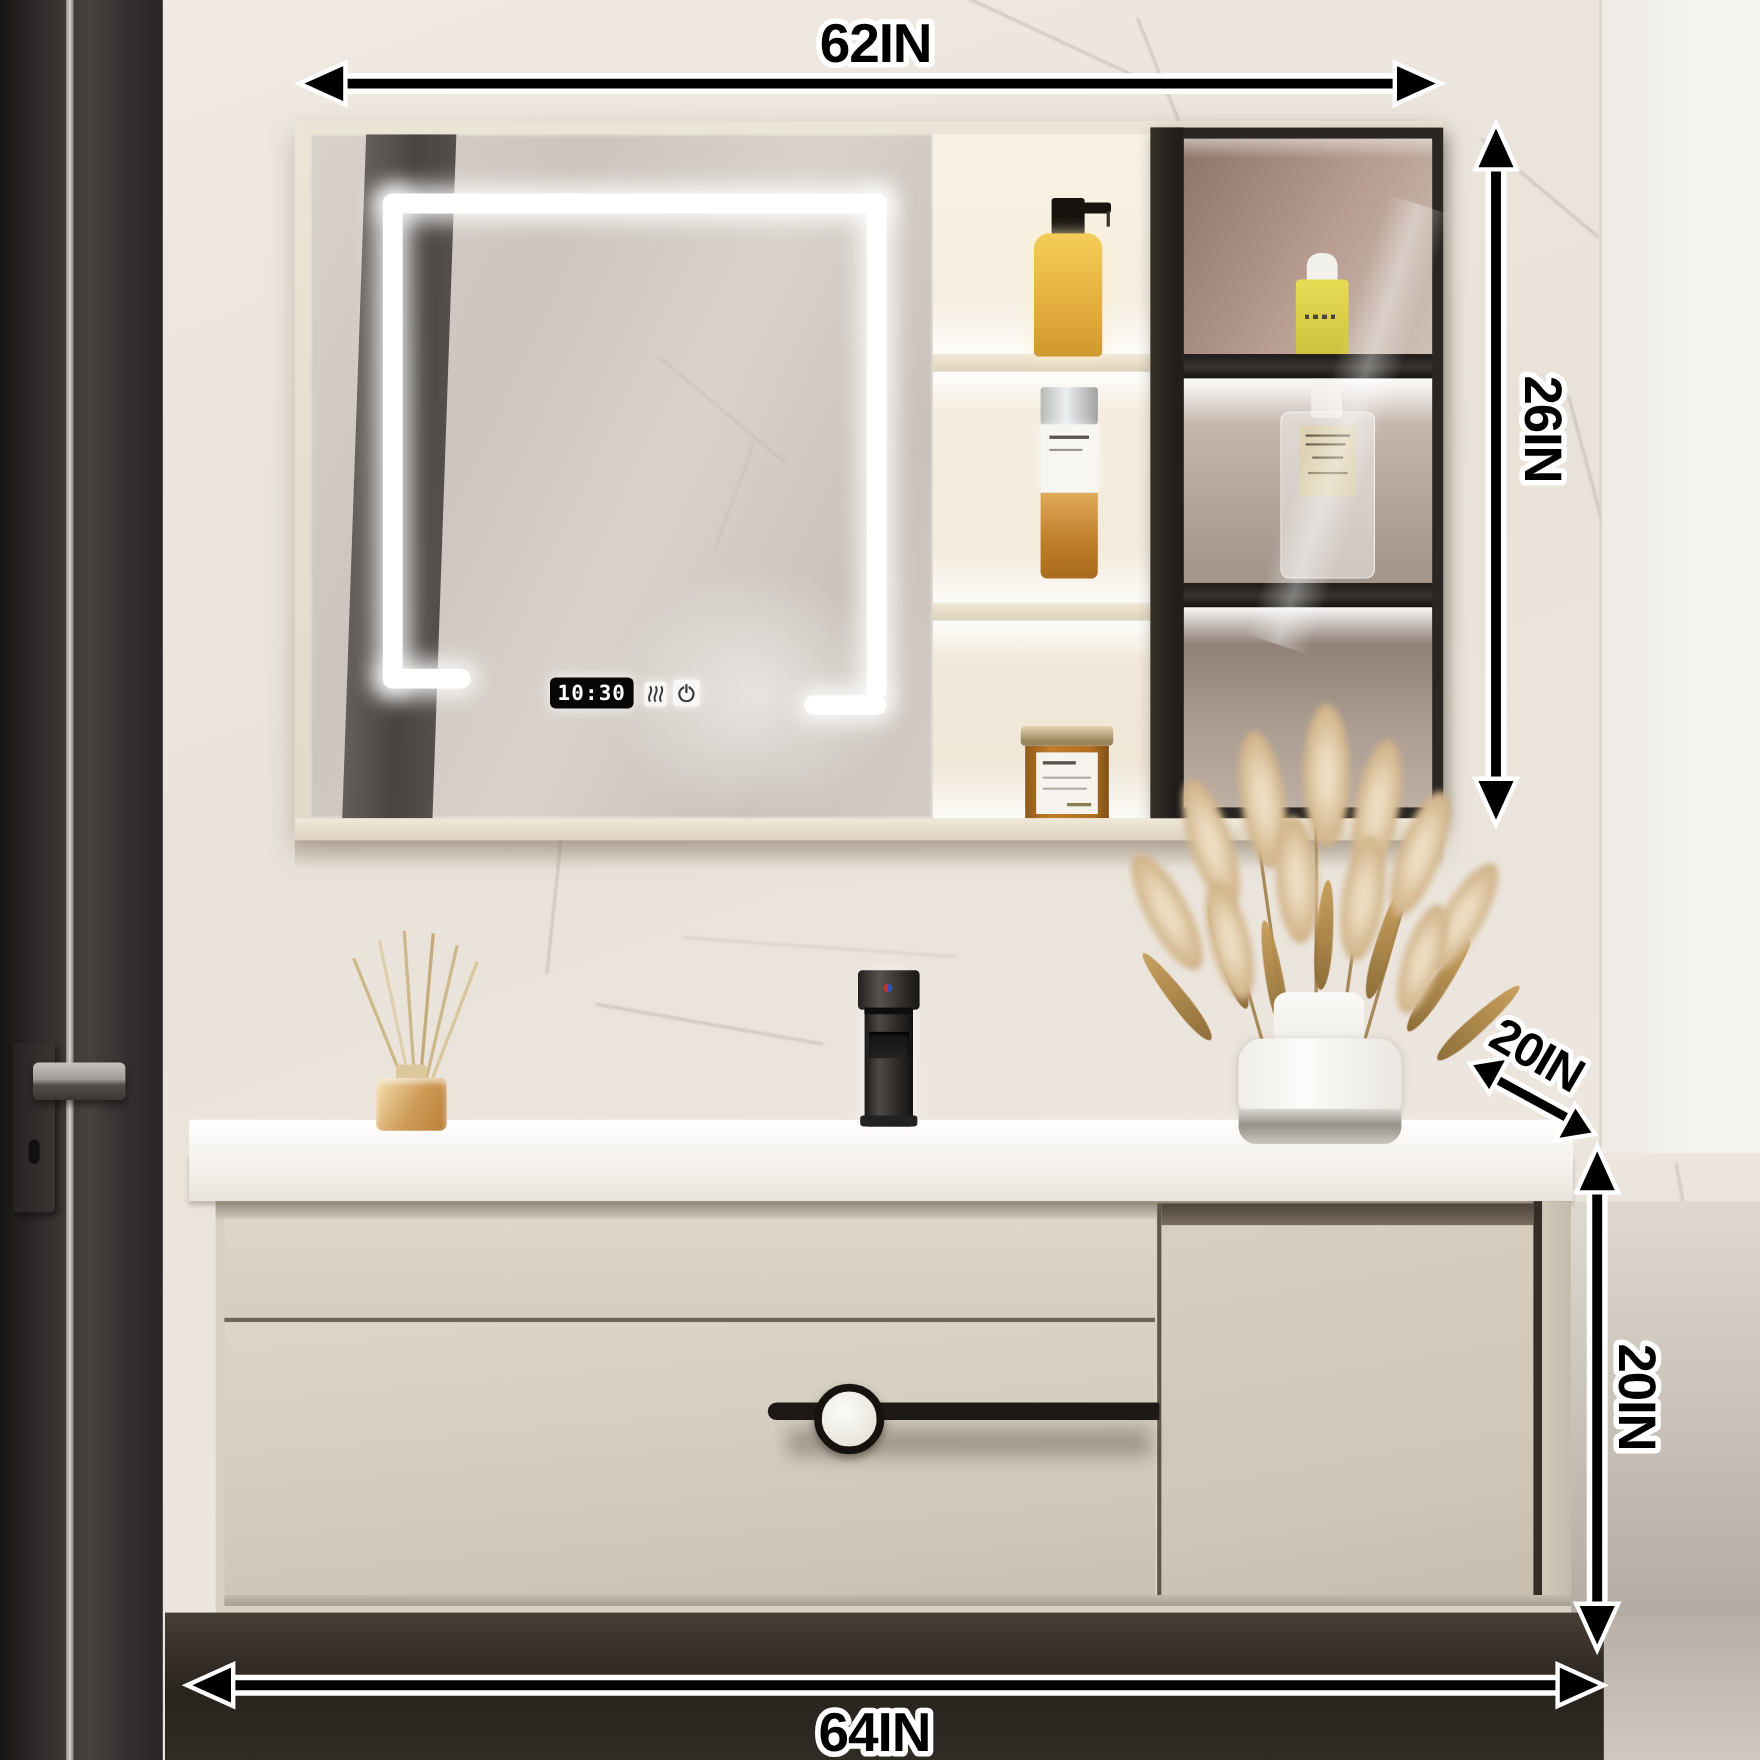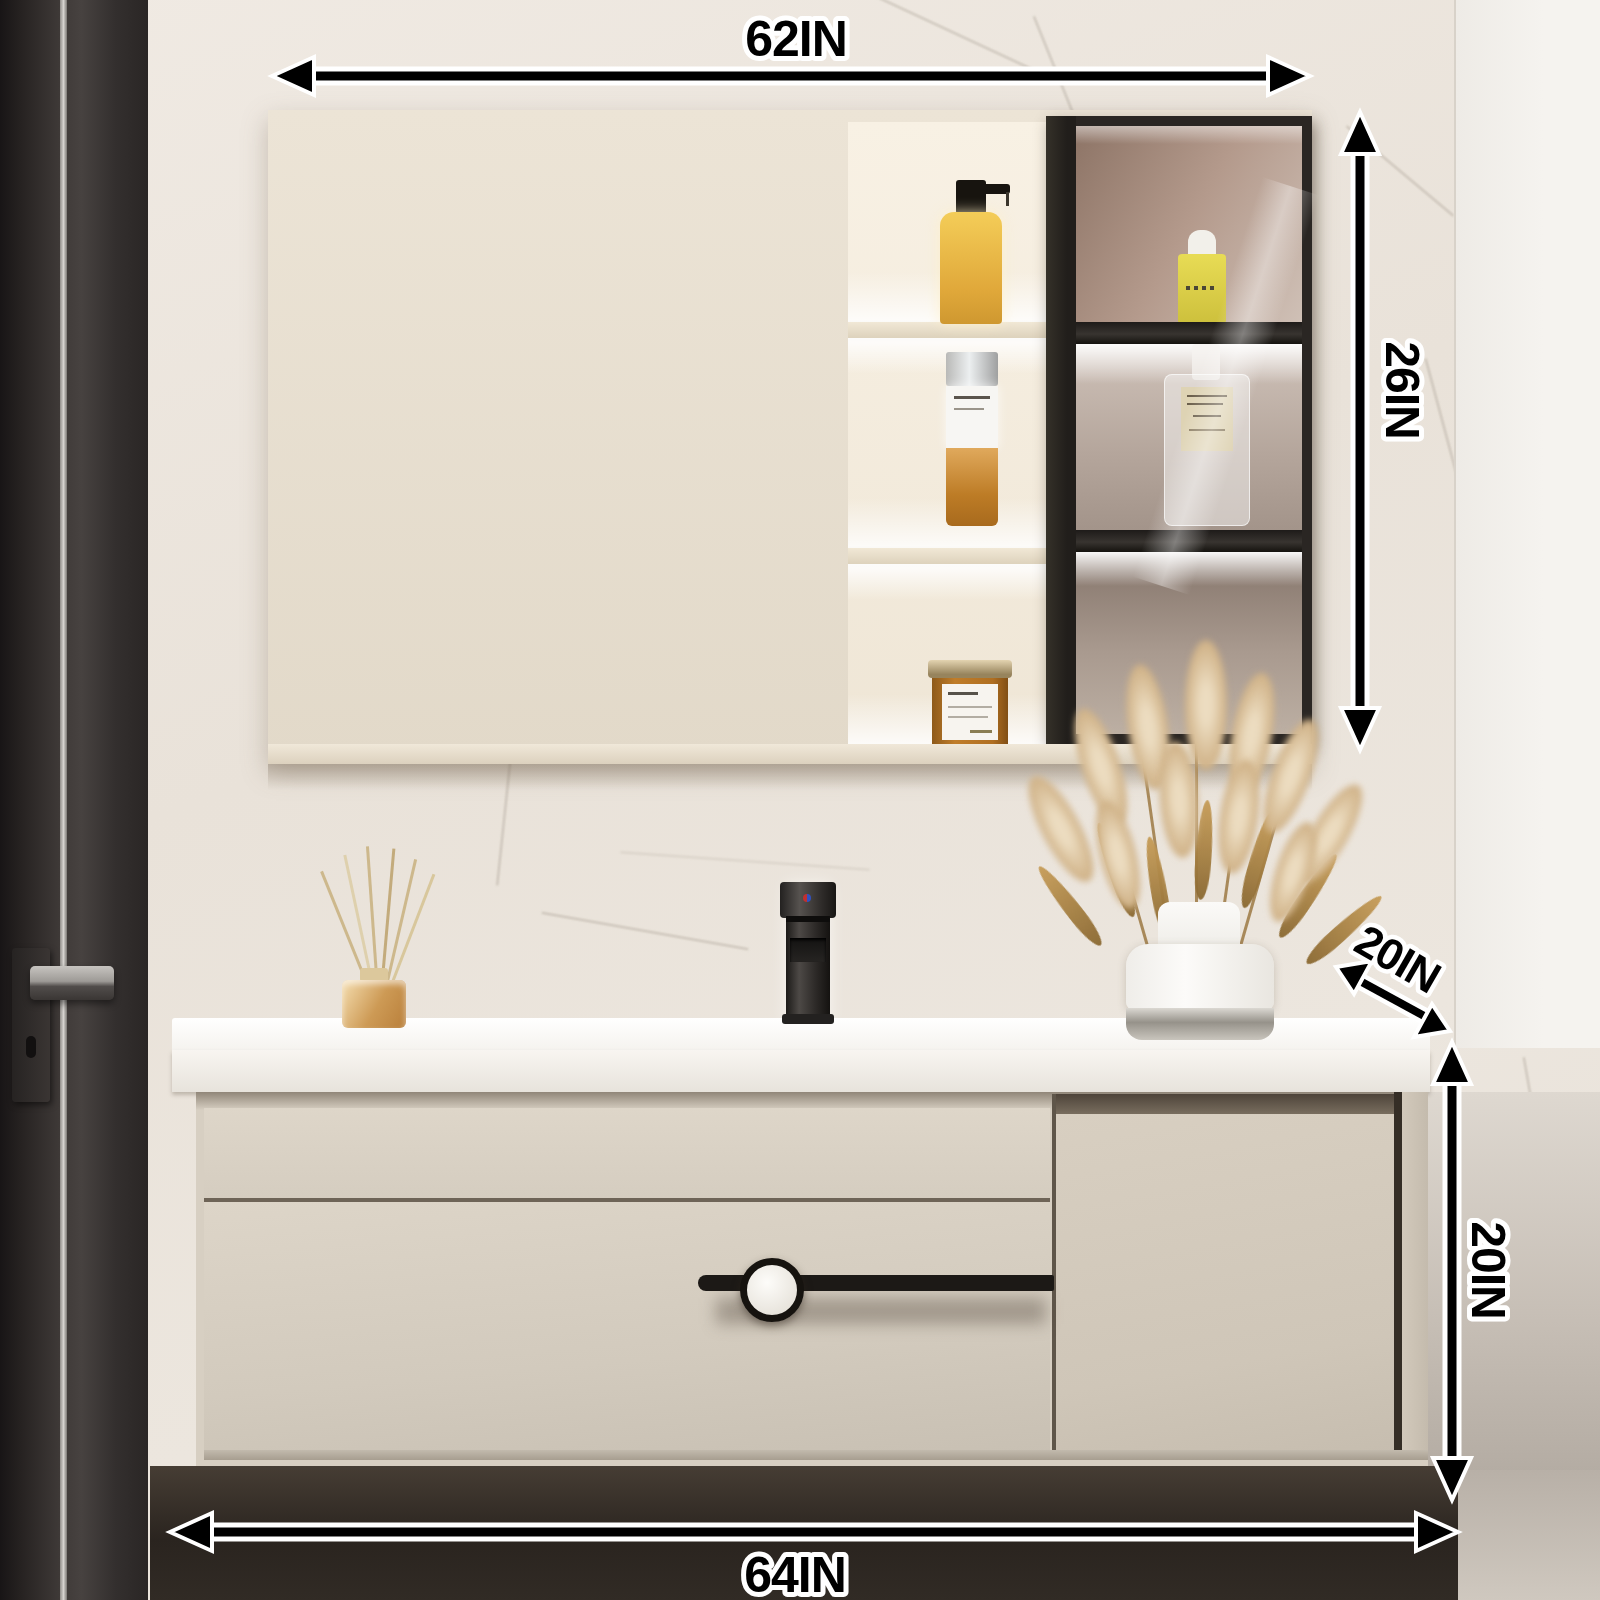--- a/index.html
+++ b/index.html
@@ -81,20 +81,46 @@
   <div class="abs rwall"></div>
 
   <div class="abs door"></div>
   <div class="abs door-chrome"></div>
   <div class="abs handle-plate"></div>
   <div class="abs handle-lever"></div>
   <div class="abs keyhole"></div>
 
   <div class="abs cab"></div>
 
+  <div class="abs mirror">
+    <div class="mir-door"></div>
+    <div class="vein" style="left:300px;top:250px;width:150px;transform:rotate(40deg);opacity:.5"></div>
+    <div class="vein" style="left:330px;top:330px;width:110px;transform:rotate(110deg);opacity:.4"></div>
+    <div class="mir-glow"></div>
+
+    <div class="led" style="left:66px;top:54px;width:458px;height:18px"></div>
+    <div class="led" style="left:66px;top:54px;width:18px;height:450px"></div>
+    <div class="led" style="left:66px;top:486px;width:80px;height:18px"></div>
+    <div class="led" style="left:506px;top:54px;width:18px;height:460px"></div>
+    <div class="led" style="left:449px;top:510px;width:75px;height:18px"></div>
+
+    <div class="clock">10:30</div>
+    <div class="mbtn" style="left:304px;top:498px;width:20px;height:22px">
+      <svg width="20" height="22" viewBox="0 0 20 22">
+          <path d="M5 4 q2 3 0 7 t0 7 M10 4 q2 3 0 7 t0 7 M15 4 q2 3 0 7 t0 7" stroke="#3a3a38" stroke-width="1.8" fill="none"></path>
+        </svg>
+    </div>
+    <div class="mbtn" style="left:330px;top:496px;width:24px;height:24px">
+      <svg width="24" height="24" viewBox="0 0 24 24">
+          <circle cx="12" cy="13" r="6.5" stroke="#3a3a38" stroke-width="2" fill="none"></circle>
+          <line x1="12" y1="3" x2="12" y2="12" stroke="#f7f7f5" stroke-width="4"></line>
+          <line x1="12" y1="4" x2="12" y2="12" stroke="#3a3a38" stroke-width="2"></line>
+        </svg>
+    </div>
+  </div>
 
   <div class="abs shelfunit">
     <div class="glow-up" style="top:150px;height:50px"></div>
     <div class="glow-up" style="top:376px;height:50px"></div>
     <div class="glow-up" style="top:572px;height:50px"></div>
     <div class="board" style="top:200px"></div>
     <div class="board" style="top:426px"></div>
     <div class="glow" style="top:216px;height:36px"></div>
     <div class="glow" style="top:442px;height:36px"></div>
 

